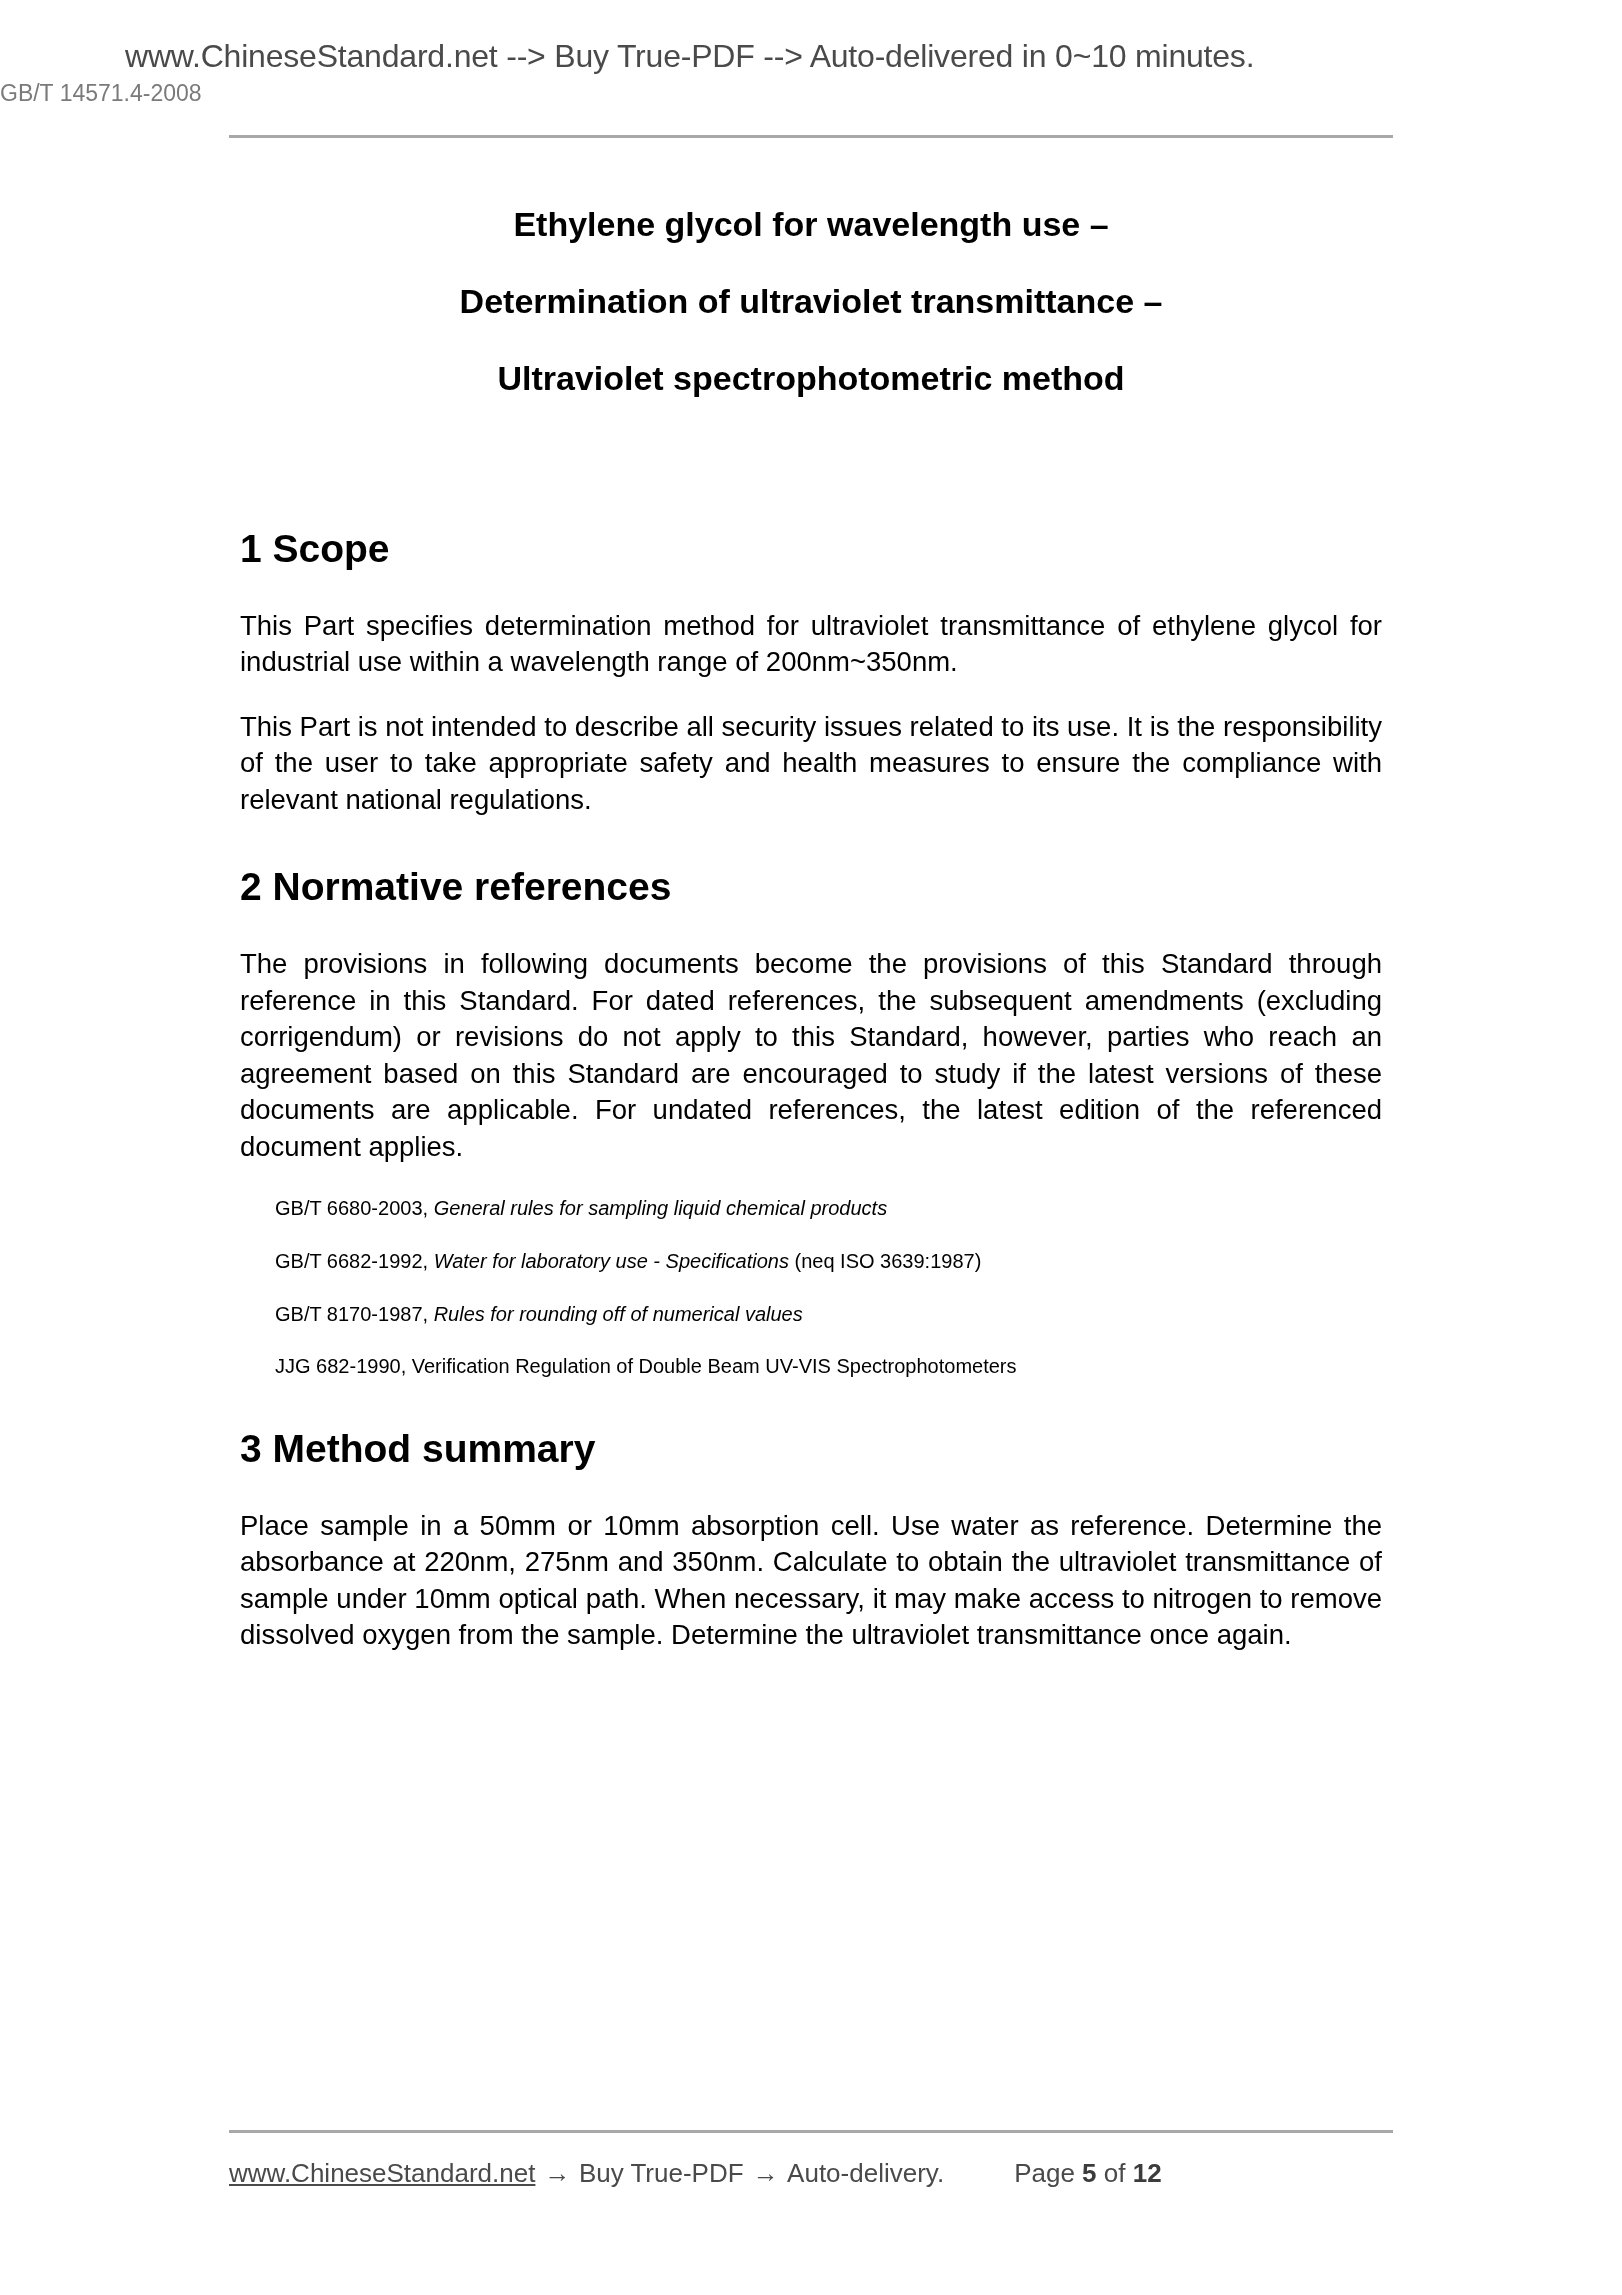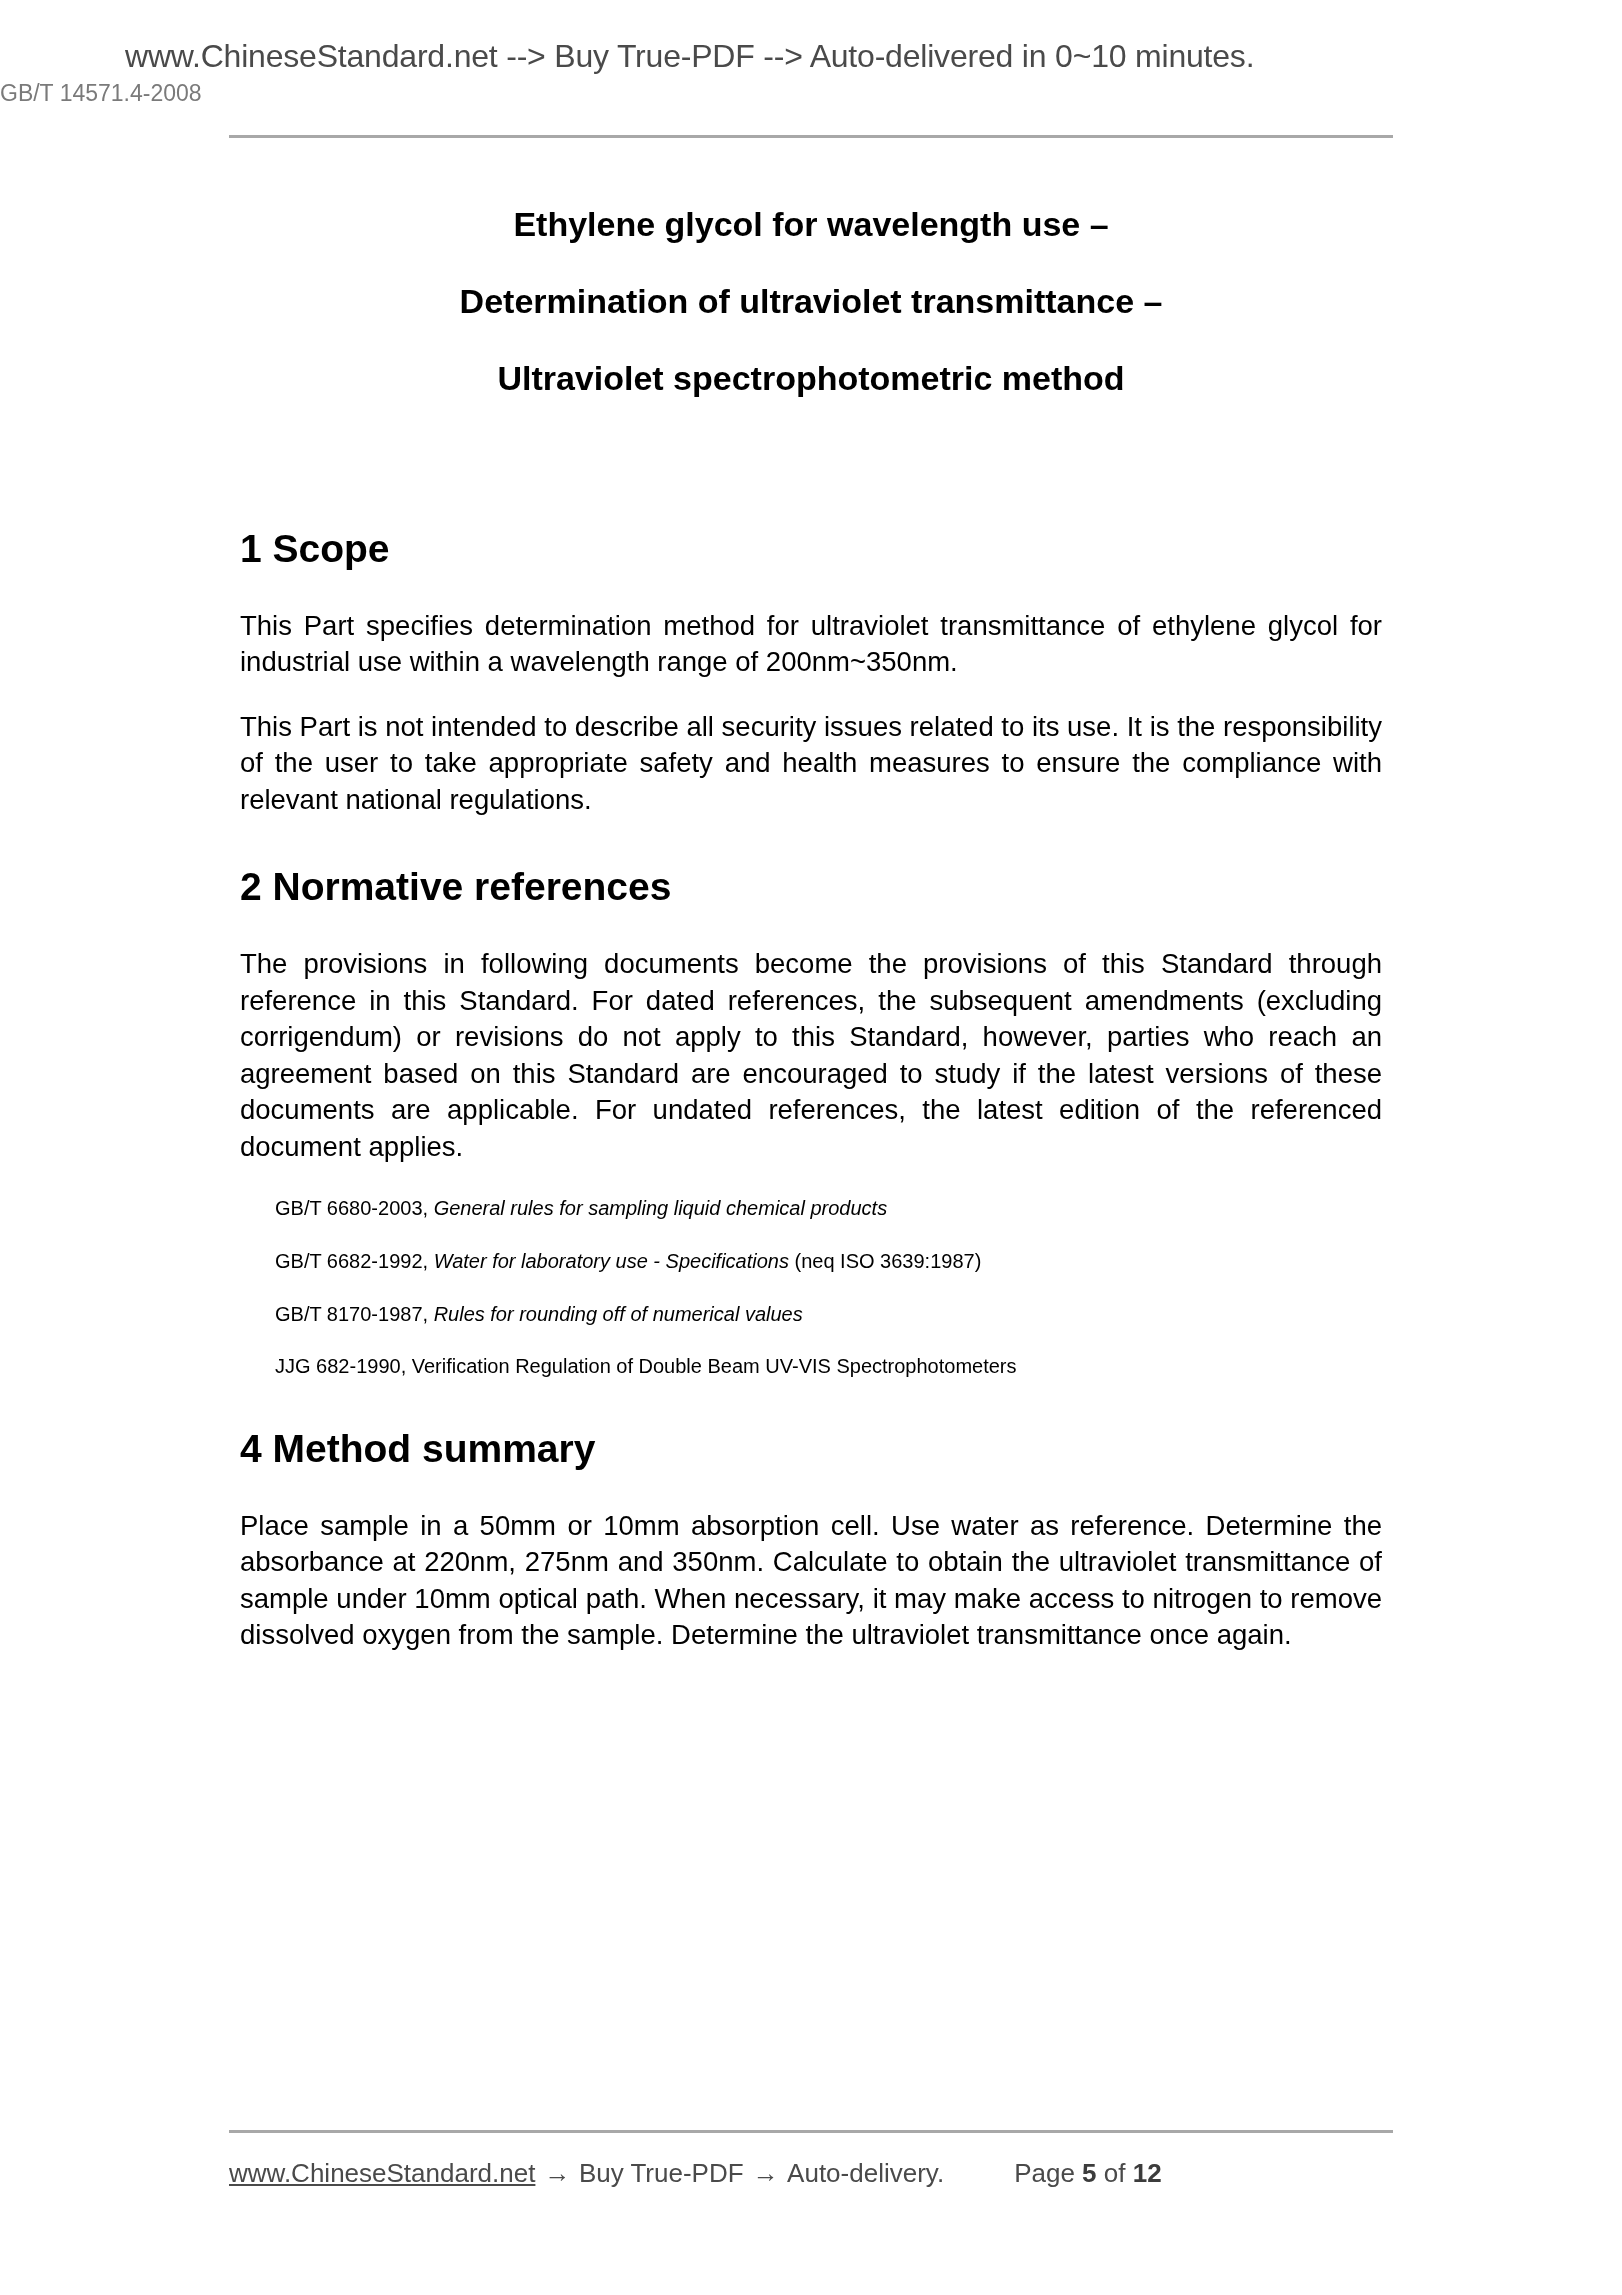--- a/index.html
+++ b/index.html
@@ -207,21 +207,21 @@
       <li>
         <span>GB/T 8170-1987, </span><i>Rules for rounding off of numerical values</i><span></span>
       </li>
       <li>
         <span>JJG 682-1990, Verification Regulation of Double Beam UV-VIS Spectrophotometers</span><i></i><span></span>
       </li>
     </ul>
 
     <div class="sp-before-sec3"></div>
 
-    <h2 class="section-heading">4 Method summary</h2>
+    <h2 class="section-heading">3 Method summary</h2>
     <div class="sp-after-heading"></div>
     <p class="body-text">Place sample in a 50mm or 10mm absorption cell. Use water as reference. Determine the absorbance at 220nm, 275nm and 350nm. Calculate to obtain the ultraviolet transmittance of sample under 10mm optical path. When necessary, it may make access to nitrogen to remove dissolved oxygen from the sample. Determine the ultraviolet transmittance once again.</p>
 
   </div>
 
   <div class="page-footer">
     <div class="footer-rule"></div>
     <div class="footer-row">
       <span class="footer-link">www.ChineseStandard.net</span>
       <span class="footer-arrow">→</span>

